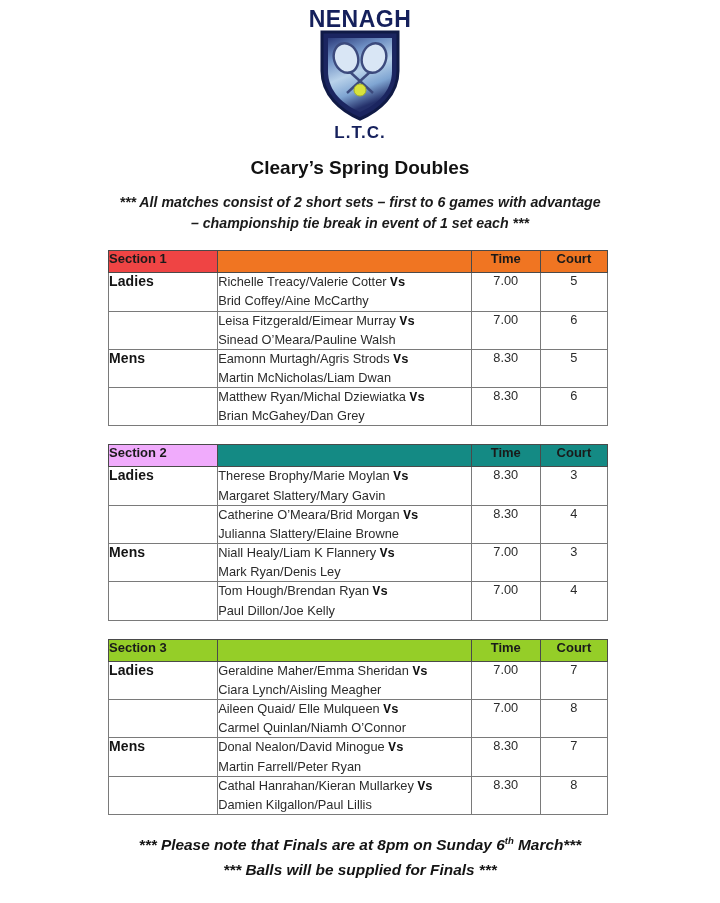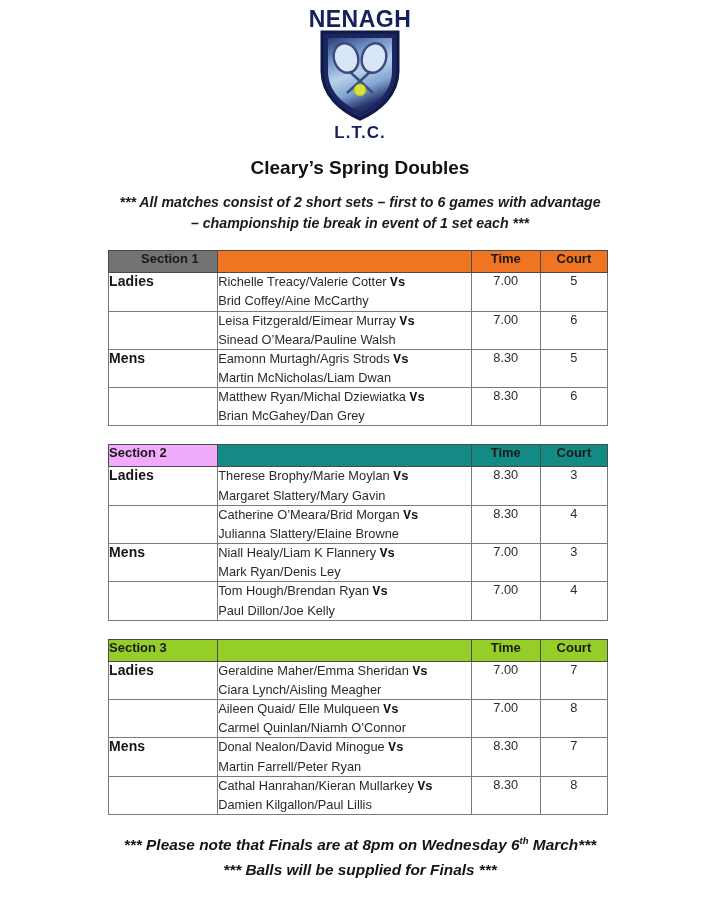--- a/index.html
+++ b/index.html
@@ -194,21 +194,21 @@
 
     <table class="sec">
       <colgroup>
           <col class="c-cat">
           <col class="c-match">
           <col class="c-time">
           <col class="c-court">
         </colgroup>
       <thead>
         <tr>
-          <th class="h-sec" style="background-color: #737373; padding-left: 32px;">Section 1</th>
+          <th class="h-sec" style="background-color: #ef4444;">Section 1</th>
           <th class="h-blank" style="background-color: rgb(240, 117, 34);"></th>
           <th class="h-time" style="background-color: rgb(240, 117, 34);">Time</th>
           <th class="h-court" style="background-color: rgb(240, 117, 34);">Court</th>
         </tr>
       </thead>
       <tbody>
         <tr class="mrow">
           <td class="cat">Ladies</td>
           <td class="match"><span>Richelle Treacy/Valerie Cotter</span> <span class="vs">Vs</span><br><span>Brid Coffey/Aine McCarthy</span></td>
           <td class="time">7.00</td>
@@ -317,17 +317,17 @@
           <td class="match"><span>Cathal Hanrahan/Kieran Mullarkey</span> <span class="vs">Vs</span><br><span>Damien Kilgallon/Paul Lillis</span></td>
           <td class="time">8.30</td>
           <td class="court">8</td>
         </tr>
       </tbody>
     </table>
 
   </div>
 
   <div class="footer-block">
-    <div class="footer-line"><span>*** Please note that Finals are at 8pm on Wednesday 6</span><sup class="ord">th</sup><span> March***</span></div>
+    <div class="footer-line"><span>*** Please note that Finals are at 8pm on Sunday 6</span><sup class="ord">th</sup><span> March***</span></div>
     <div class="footer-line">*** Balls will be supplied for Finals ***</div>
   </div>
 
 </div>
 
 </body></html>

